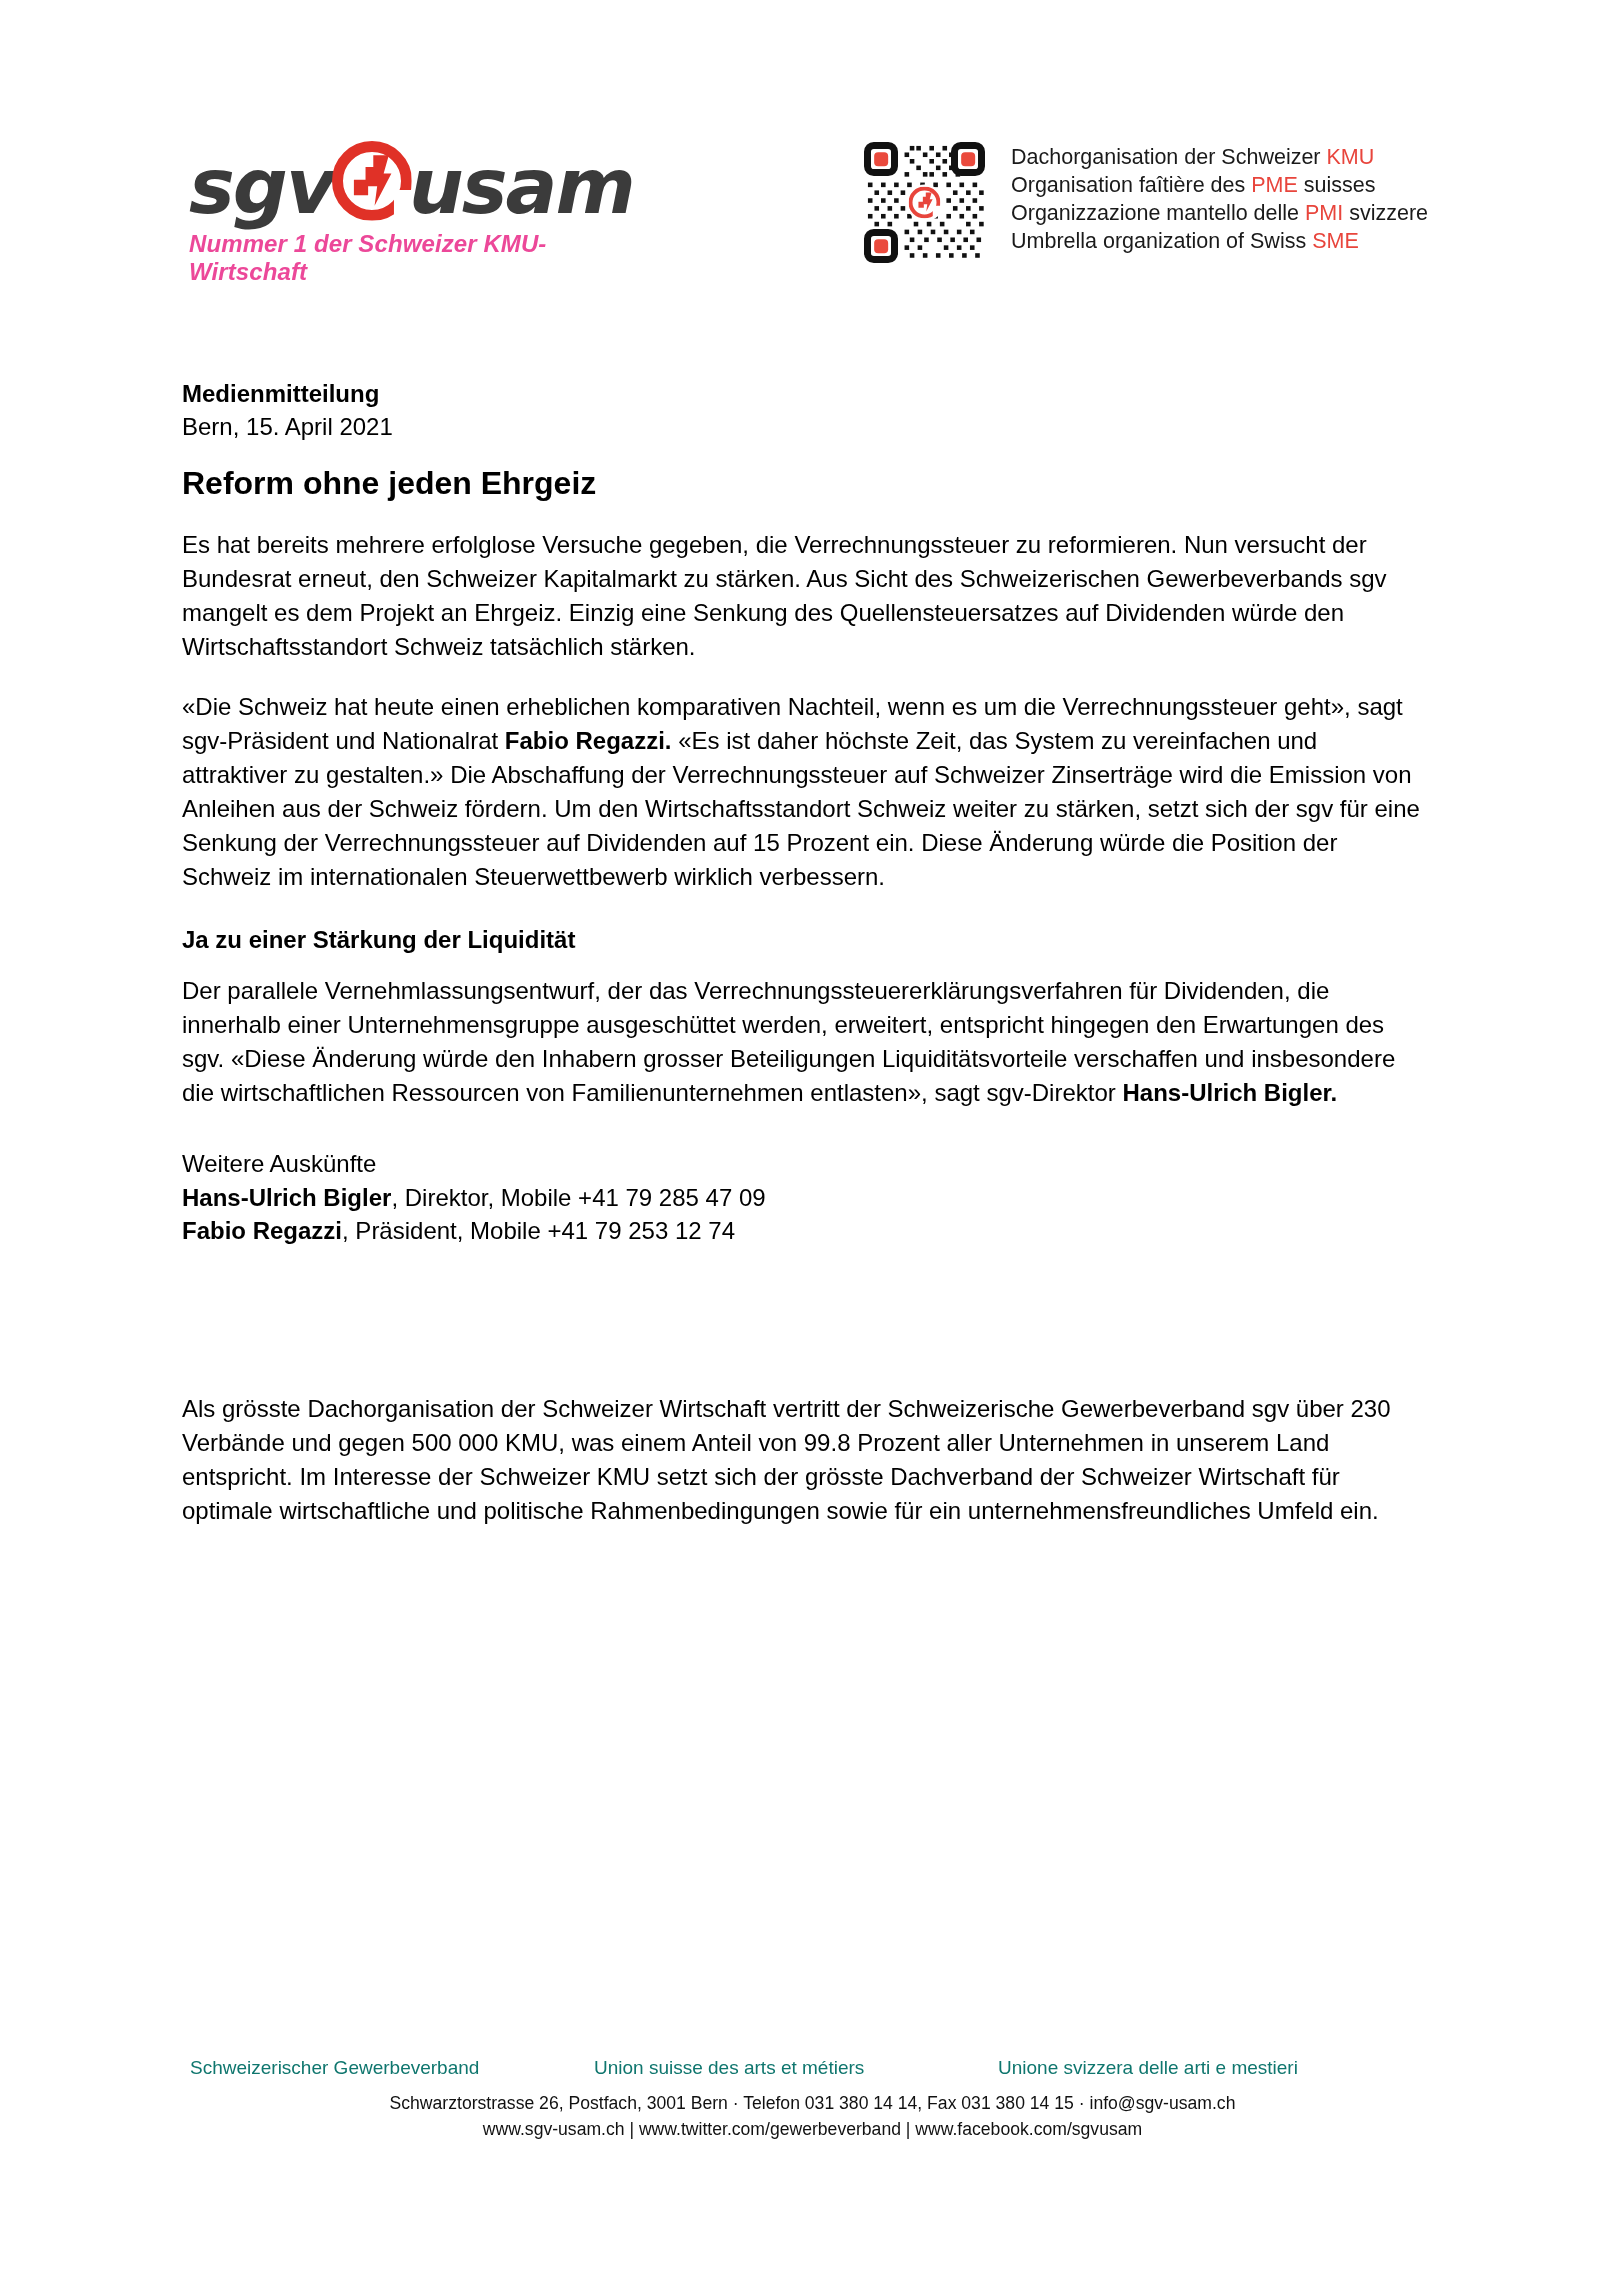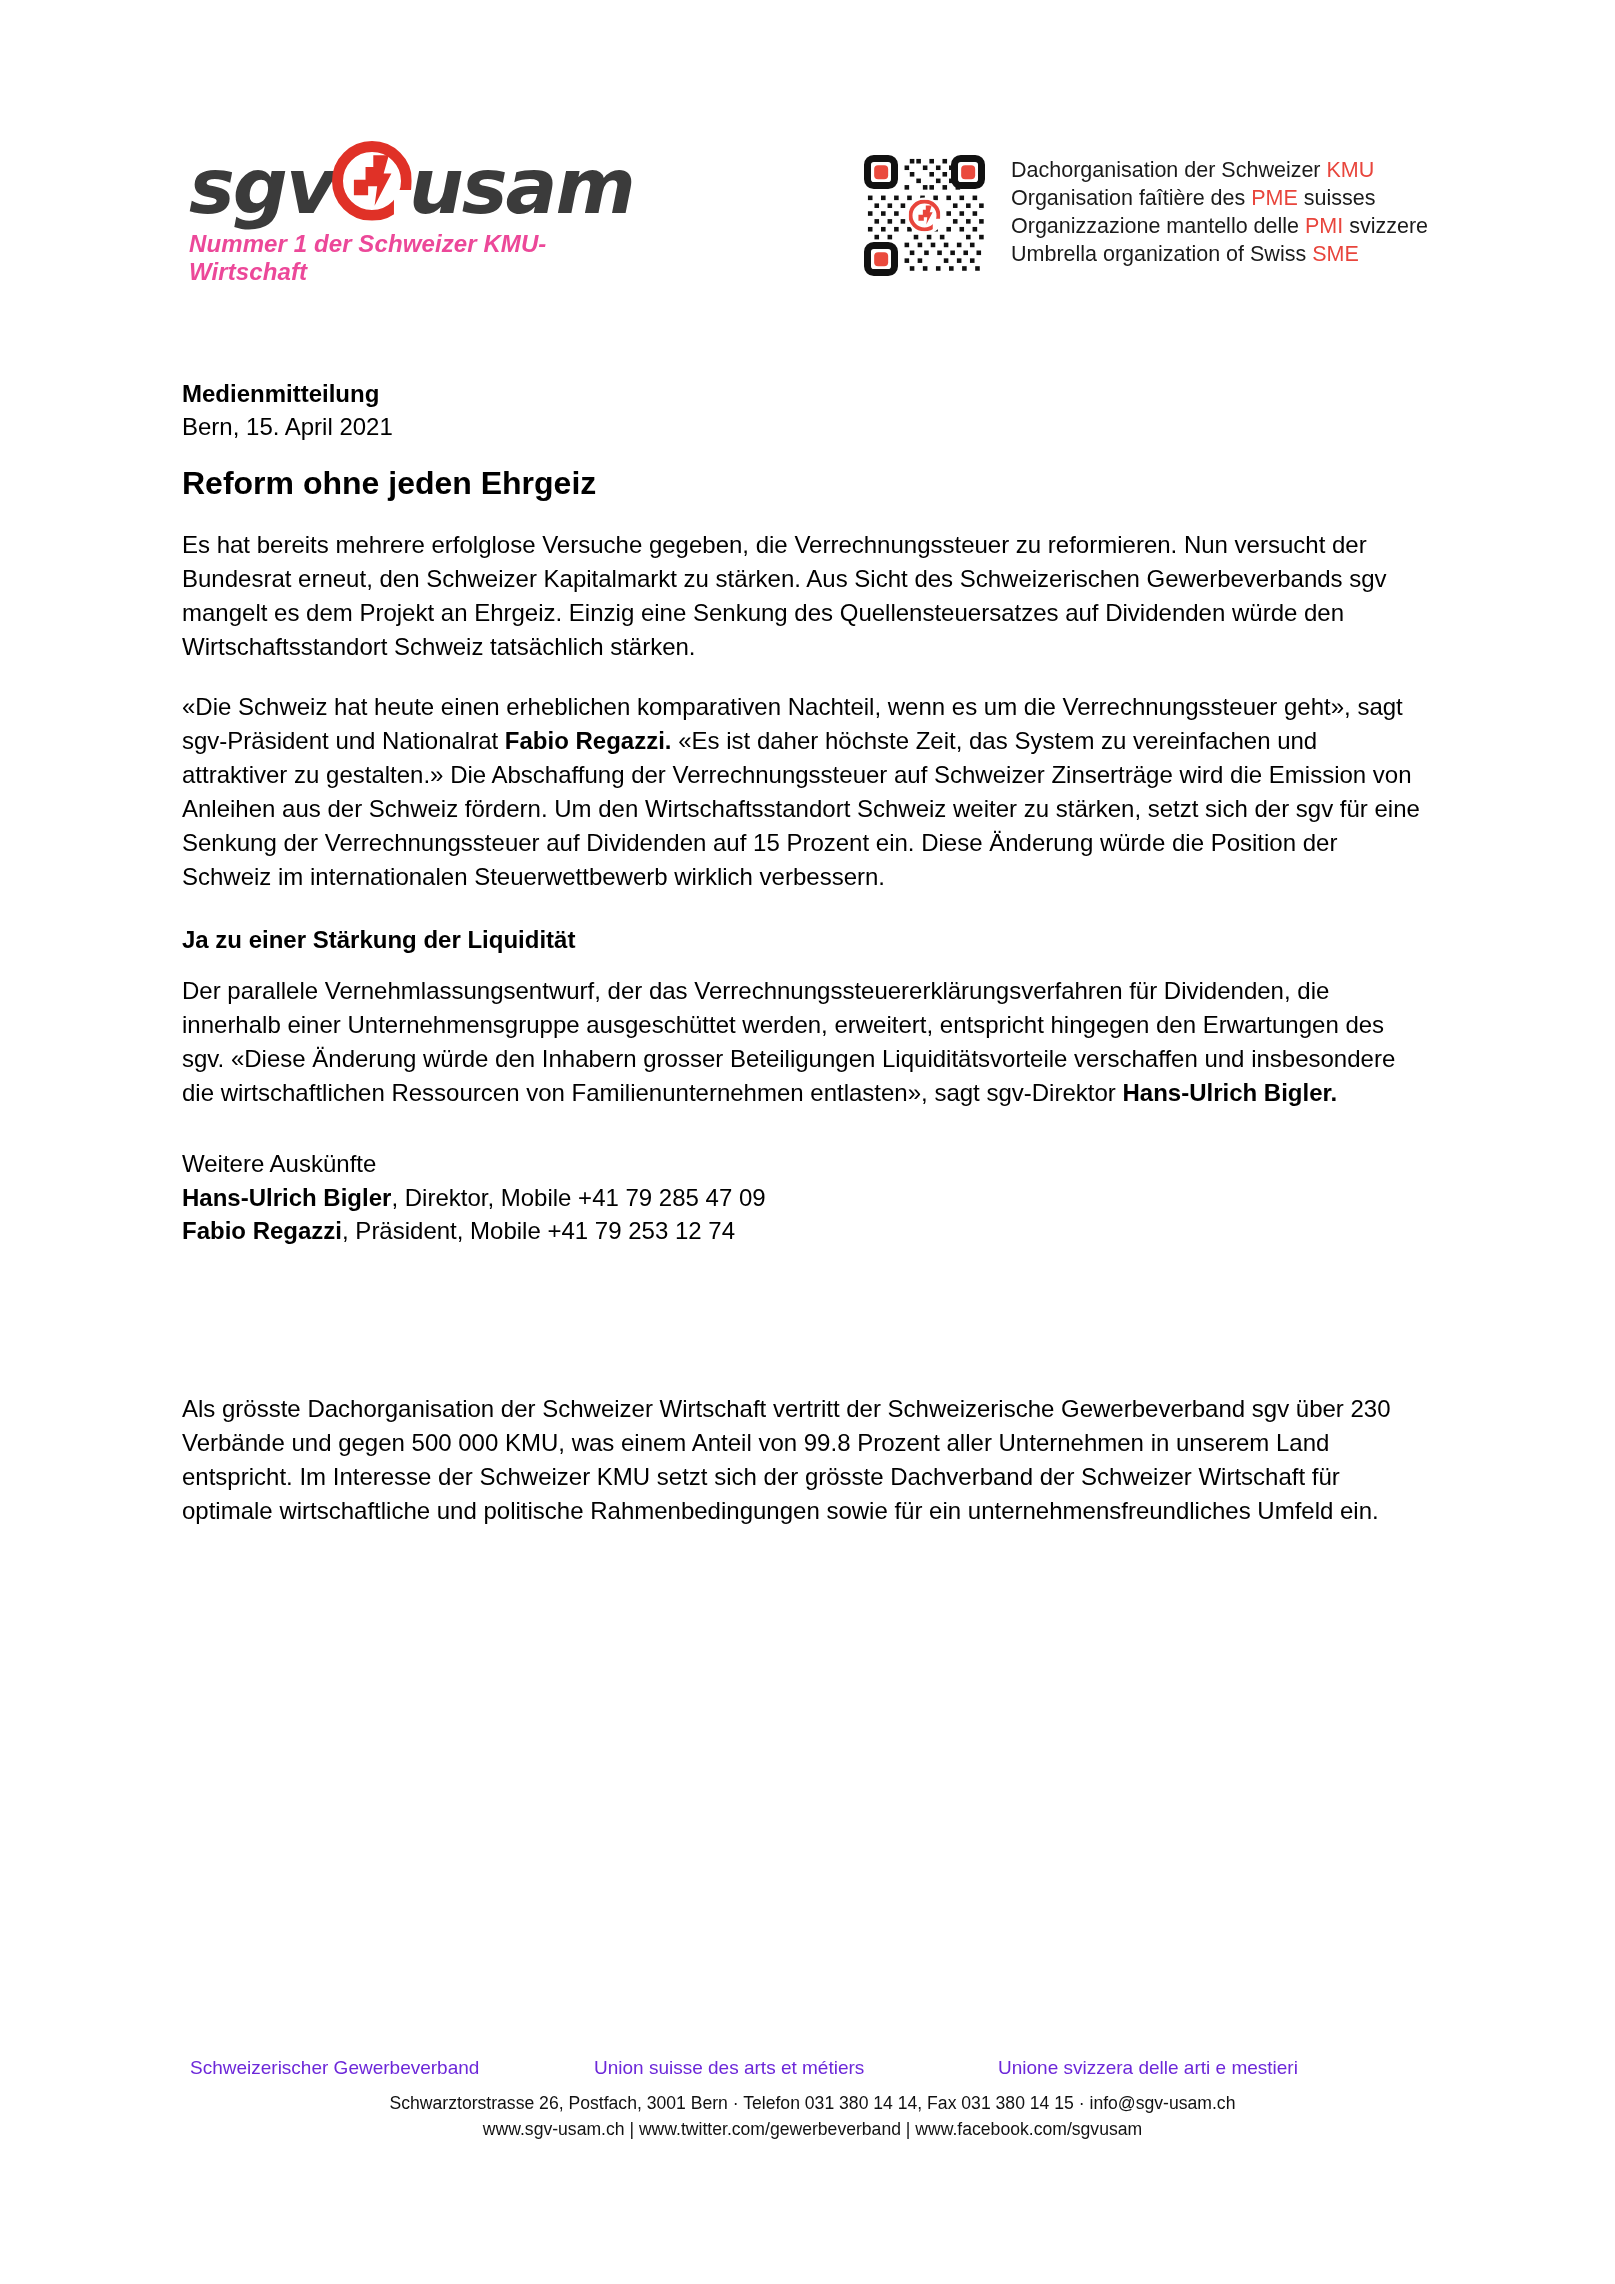--- a/index.html
+++ b/index.html
@@ -90,21 +90,21 @@
     font-size: 24px;
     color: #ec4899;
     margin-top: 9px;
     letter-spacing: 0.1px;
   }
 
   
   .claim-block {
     position: absolute;
     left: 675px;
-    top: 15px;
+    top: 2px;
     display: flex;
     align-items: flex-start;
   }
 
   .qr {
     width: 121px;
     height: 121px;
     position: relative;
     flex: 0 0 auto;
   }
@@ -239,21 +239,21 @@
 
   
   .footer {
     position: absolute;
     left: 190px;
     top: 2055px;
     width: 1245px;
   }
   .footer-orgs {
     display: flex;
-    color: #6d28d9;
+    color: #0f766e;
     font-size: 19px;
     line-height: 26px;
   }
   .footer-orgs .o1 { width: 404px; }
   .footer-orgs .o2 { width: 404px; }
   .footer-orgs .o3 { flex: 1; text-align: left; }
 
   .footer-address {
     text-align: center;
     font-size: 17.6px;

